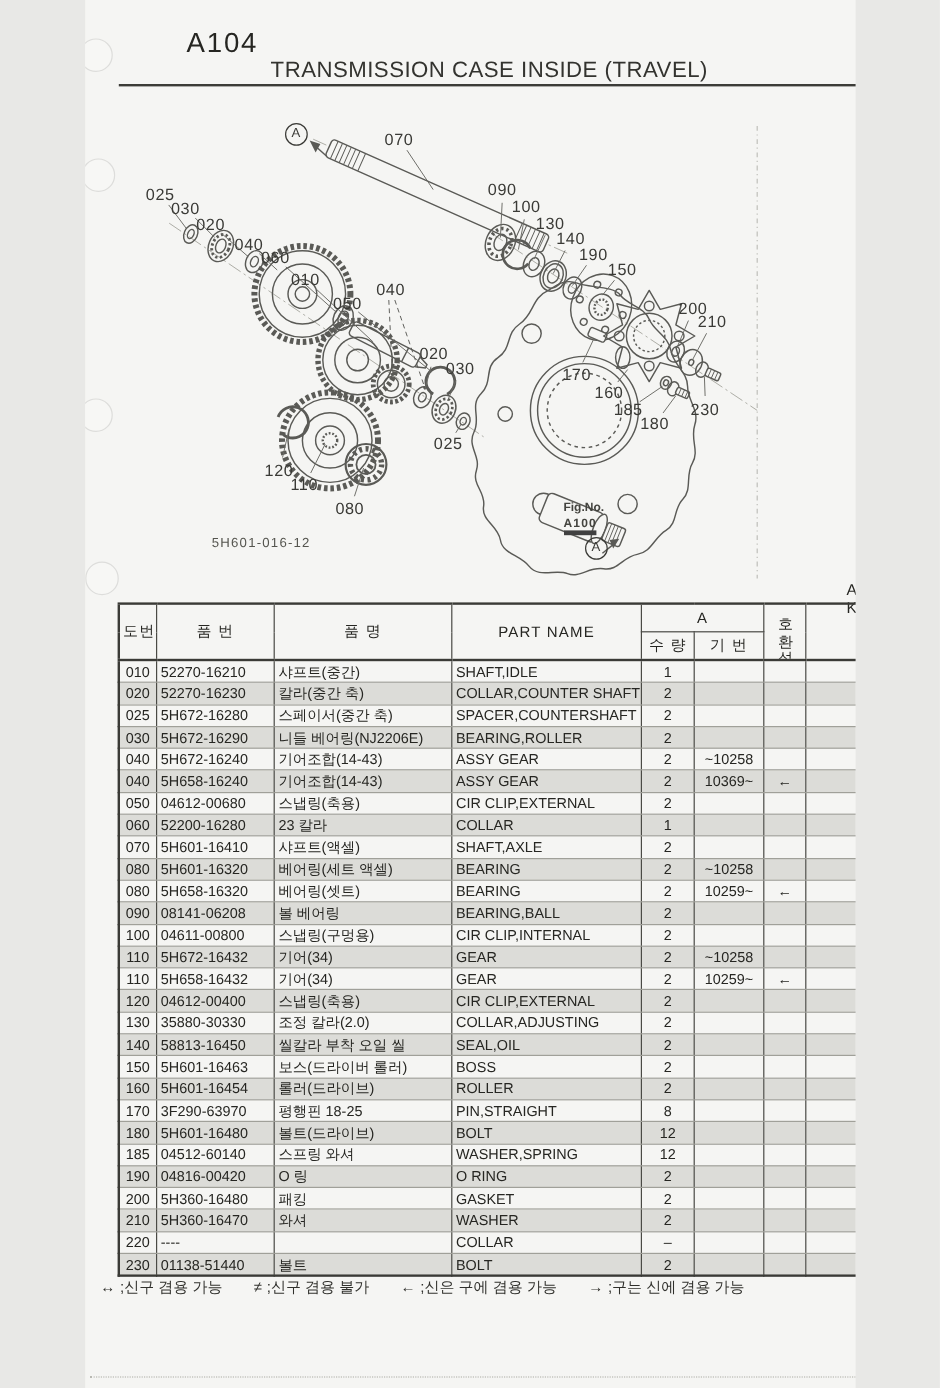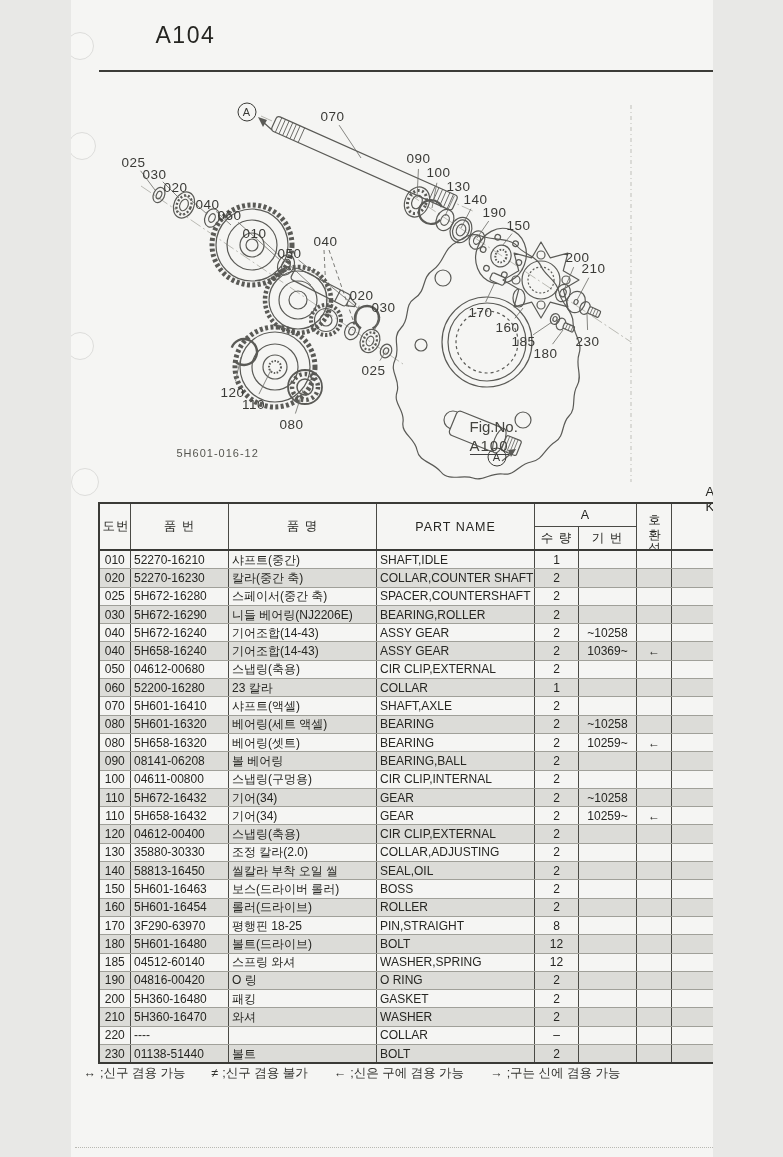--- a/index.html
+++ b/index.html
@@ -18,22 +18,22 @@
   .title-en{position:absolute;left:155px;top:47px;font-size:18.5px;letter-spacing:0.4px;color:#33332f;}
   .header-rule{position:absolute;left:28px;top:70px;width:737px;height:2px;background:#3c3c38;}
   
   .diagram{position:absolute;left:0;top:90px;width:783px;height:400px;}
   .diagram svg{position:absolute;left:0;top:0;}
   .callout{position:absolute;transform:translate(-50%,-50%);font-size:13.5px;
     color:#3a3a36;letter-spacing:0.5px;white-space:nowrap;}
   .callout.circled{width:17px;height:17px;line-height:17px;border:1.2px solid #3a3a36;
     border-radius:50%;text-align:center;font-size:11px;letter-spacing:0;}
   .leader{stroke:#6a6a64;stroke-width:0.8;}
-  .figref{position:absolute;left:399px;top:328px;font-size:15px;line-height:1.25;color:#44443f;}
-  .figref .figval{border-bottom:1px solid #404040;letter-spacing:1px;}
+  .figref{position:absolute;left:399px;top:328px;font-size:10px;line-height:1.25;color:#44443f;font-weight:bold;}
+  .figref .figval{border-bottom:4px solid #404040;letter-spacing:1px;}
   .drawcode{position:absolute;left:106px;top:447px;font-size:11px;letter-spacing:1px;color:#55554f;}
   .model-note{position:absolute;left:591px;top:484px;font-size:13px;letter-spacing:1px;margin-left:44px;}
   
   table.parts{position:absolute;left:27px;top:502px;width:733px;
     border-collapse:collapse;table-layout:fixed;
     border:2px solid #3a3a36;}
   table.parts th,table.parts td{
     border-left:1px solid #4a4a45;border-right:1px solid #4a4a45;
     border-top:1px solid #a0a099;border-bottom:1px solid #a0a099;
     padding:0 3px;font-weight:normal;overflow:hidden;white-space:nowrap;}
@@ -59,20 +59,21 @@
 
 <div class="page">
 
   <div class="hole" style="left:-5px;top:32px"></div>
   <div class="hole" style="left:-3px;top:132px"></div>
   <div class="hole" style="left:-5px;top:332px"></div>
   <div class="hole" style="left:0px;top:468px"></div>
   <div class="scan-bottom"></div>
 
   <div class="page-code">A104</div>
+  <div class="title-en">TRANSMISSION CASE INSIDE (TRAVEL)</div>
   <div class="header-rule"></div>
 
   <div class="diagram">
     <svg id="diagram-art" width="783" height="400" viewBox="0 0 783 400">
       <g stroke="#5a5a56" fill="none" stroke-width="1.2">
 
         <line x1="70" y1="96" x2="332" y2="274" stroke="#a9a9a2" stroke-width="0.8" stroke-dasharray="12 3 2 3"></line>
         <line x1="338" y1="104" x2="560" y2="252" stroke="#a9a9a2" stroke-width="0.8" stroke-dasharray="12 3 2 3"></line>
         <line x1="190" y1="26" x2="404" y2="122" stroke="#a9a9a2" stroke-width="0.8" stroke-dasharray="12 3 2 3"></line>
 

